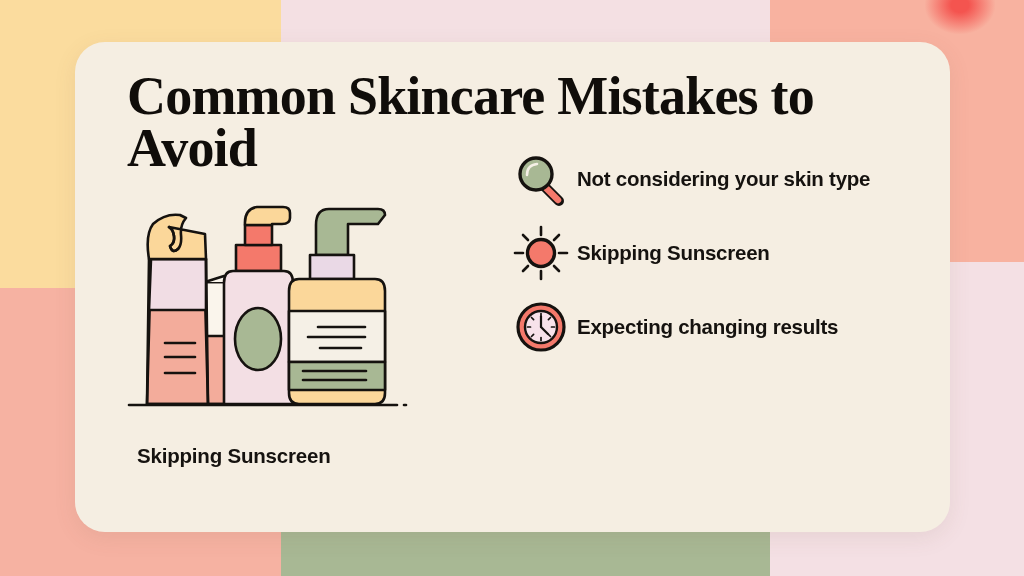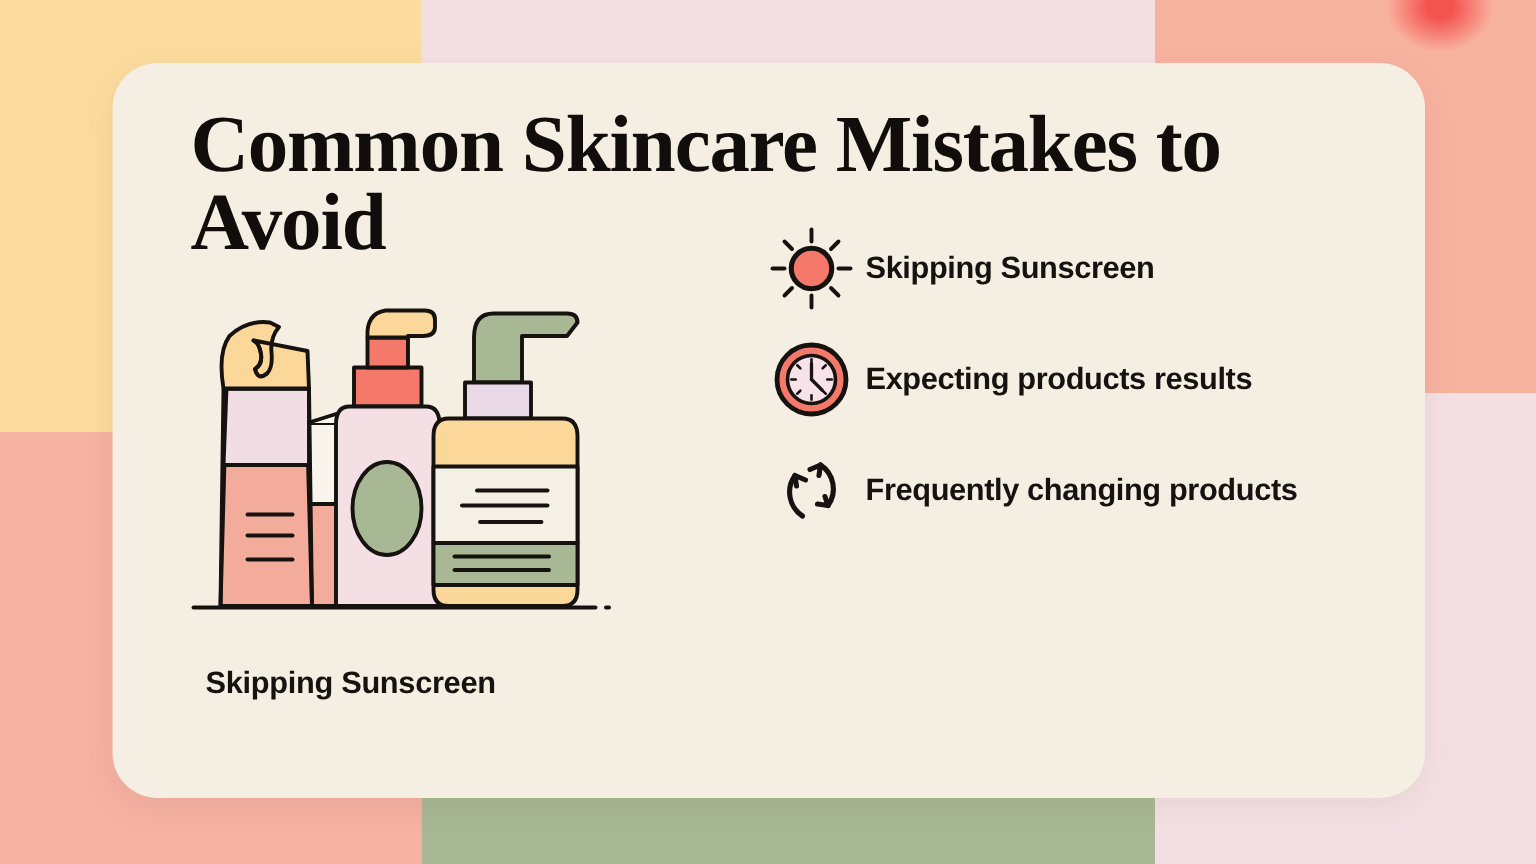--- a/index.html
+++ b/index.html
@@ -164,20 +164,31 @@
 
       <line x1="6" y1="208" x2="274" y2="208"></line>
       <line x1="281" y1="208" x2="283" y2="208"></line>
     </svg>
   </div>
 
   <div id="caption">Skipping Sunscreen</div>
 
   <div id="list">
 
+    <div class="row">
+      <span class="row-icon">
+        <svg width="58" height="58" viewBox="0 0 58 58" fill="none">
+          <line x1="32" y1="36" x2="47" y2="51" stroke="#15120f" stroke-width="10" stroke-linecap="round"></line>
+          <line x1="33" y1="37" x2="46" y2="50" stroke="#f4796b" stroke-width="6.5" stroke-linecap="round"></line>
+          <circle cx="24" cy="24" r="16" fill="#a8b894" stroke="#15120f" stroke-width="3.4"></circle>
+          <path d="M15 25 Q15 15 25 14" stroke="#f5f0e6" stroke-width="2.6" fill="none" stroke-linecap="round"></path>
+        </svg>
+      </span>
+      <span class="row-label">Not considering your skin type</span>
+    </div>
 
 
     <div class="row">
       <span class="row-icon">
         <svg width="58" height="58" viewBox="0 0 58 58" fill="none">
           <g stroke="#15120f" stroke-width="2.6" stroke-linecap="round">
             <line x1="29" y1="3" x2="29" y2="11"></line>
             <line x1="29" y1="47" x2="29" y2="55"></line>
             <line x1="3" y1="29" x2="11" y2="29"></line>
             <line x1="47" y1="29" x2="55" y2="29"></line>
@@ -204,31 +215,18 @@
             <line x1="39.5" y1="29" x2="42.5" y2="29"></line>
             <line x1="19.5" y1="19.5" x2="21.6" y2="21.6"></line>
             <line x1="36.4" y1="36.4" x2="38.5" y2="38.5"></line>
             <line x1="38.5" y1="19.5" x2="36.4" y2="21.6"></line>
             <line x1="21.6" y1="36.4" x2="19.5" y2="38.5"></line>
           </g>
           <line x1="29" y1="29" x2="29" y2="18.5" stroke="#15120f" stroke-width="2.2" stroke-linecap="round"></line>
           <line x1="29" y1="29" x2="36" y2="36" stroke="#15120f" stroke-width="2.2" stroke-linecap="round"></line>
         </svg>
       </span>
-      <span class="row-label">Expecting products results</span>
+      <span class="row-label">Expecting changing results</span>
     </div>
 
-    <div class="row">
-      <span class="row-icon">
-        <svg width="58" height="58" viewBox="0 0 58 58" fill="none" stroke="#15120f" stroke-width="3.4" stroke-linecap="round" stroke-linejoin="round">
-          <path d="M35 12 A19 19 0 0 1 40 39" fill="none"></path>
-          <path d="M35 12 L34 19 M35 12 L28 15" fill="none"></path>
-          <path d="M23 46 A19 19 0 0 1 18 19" fill="none"></path>
-          <path d="M18 19 L19 26 M18 19 L25 22" fill="none"></path>
-          <path d="M40 39 L38 33 M40 39 L33 38" fill="none"></path>
-          <path d="M23 46 L29 44 M23 46 L25 40" fill="none" stroke-width="0"></path>
-        </svg>
-      </span>
-      <span class="row-label">Frequently changing products</span>
-    </div>
 
   </div>
 </div>
 
 </body></html>

